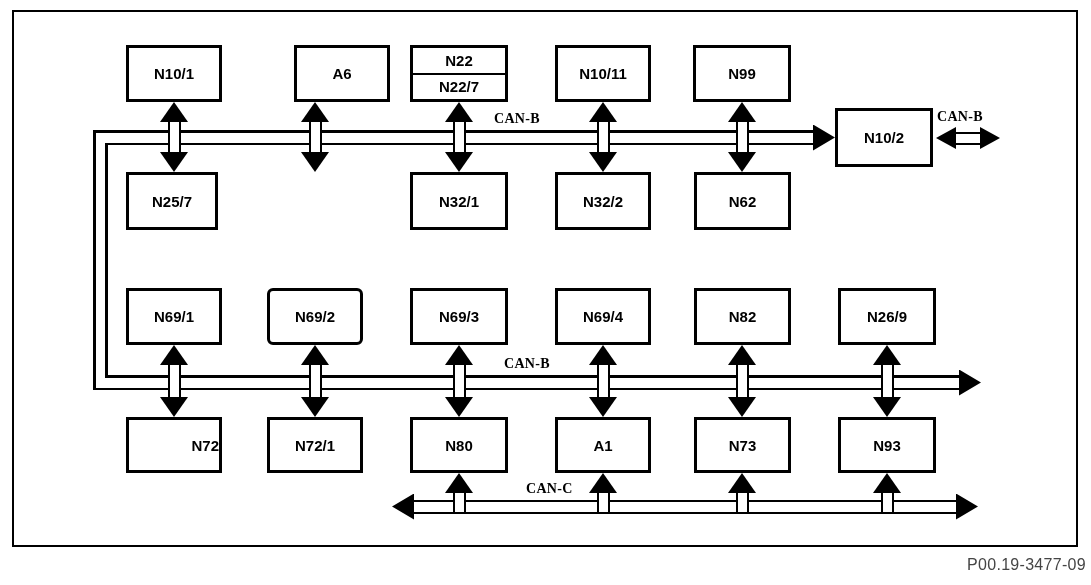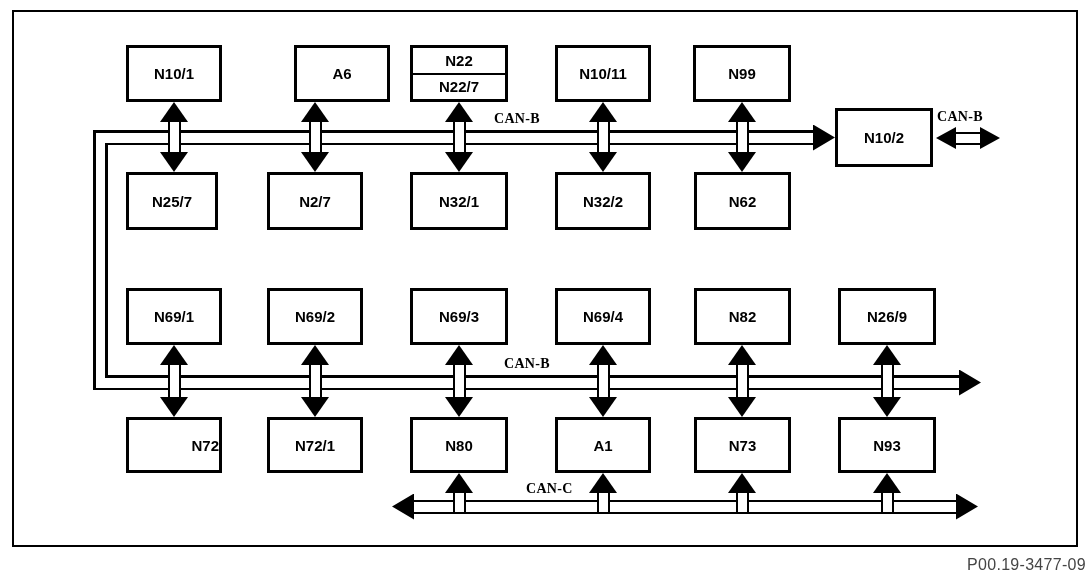--- a/index.html
+++ b/index.html
@@ -167,41 +167,38 @@
   <div class="box" style="left:555px; top:45px; width:96px; height:57px;">
       <span>N10/11</span>
     </div>
   <div class="box" style="left:693px; top:45px; width:98px; height:57px;">
       <span>N99</span>
     </div>
 
   <div class="box" style="left:126px; top:172px; width:92px; height:58px;">
       <span>N25/7</span>
     </div>
-  <div class="box" style="left:267px; top:172px; width:96px; height:58px;">
-      <span>N2/7</span>
-    </div>
   <div class="box" style="left:410px; top:172px; width:98px; height:58px;">
       <span>N32/1</span>
     </div>
   <div class="box" style="left:555px; top:172px; width:96px; height:58px;">
       <span>N32/2</span>
     </div>
   <div class="box" style="left:694px; top:172px; width:97px; height:58px;">
       <span>N62</span>
     </div>
 
   <div class="box" style="left:835px; top:108px; width:98px; height:59px;">
       <span>N10/2</span>
     </div>
 
   <div class="box" style="left:126px; top:288px; width:96px; height:57px;">
       <span>N69/1</span>
     </div>
-  <div class="box" style="left:267px; top:288px; width:96px; height:57px;">
+  <div class="box" style="left:267px; top:288px; width:96px; height:57px;border-radius:6px;">
       <span>N69/2</span>
     </div>
   <div class="box" style="left:410px; top:288px; width:98px; height:57px;">
       <span>N69/3</span>
     </div>
   <div class="box" style="left:555px; top:288px; width:96px; height:57px;">
       <span>N69/4</span>
     </div>
   <div class="box" style="left:694px; top:288px; width:97px; height:57px;">
       <span>N82</span>

